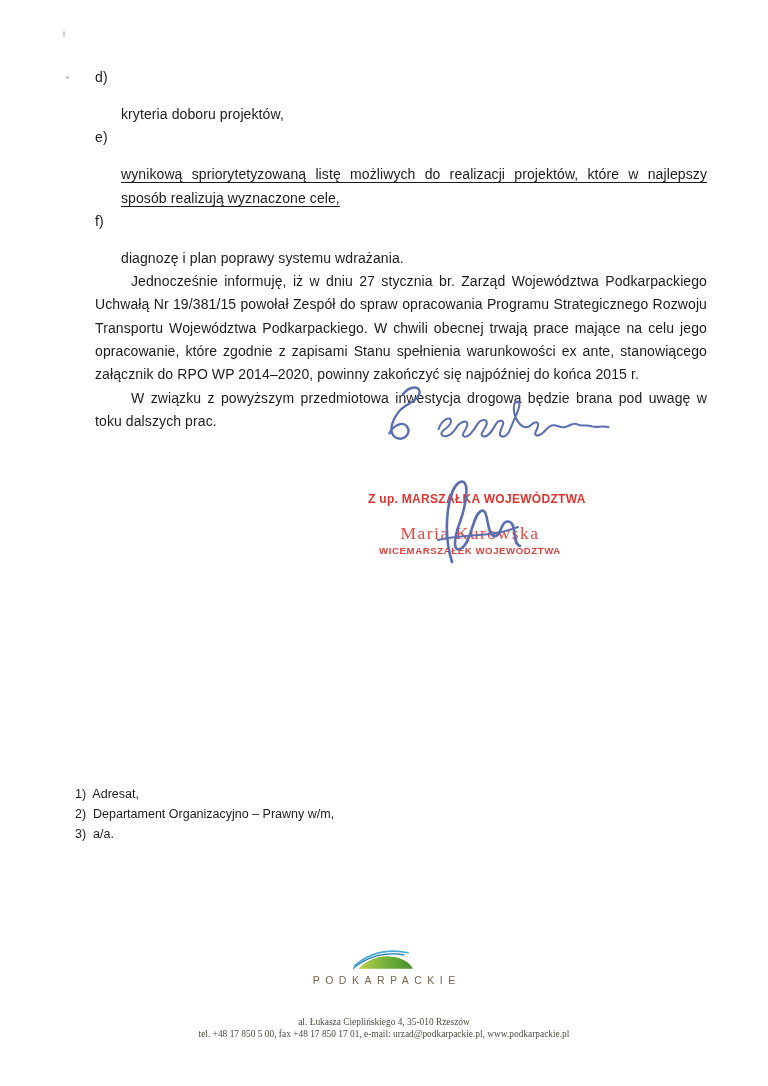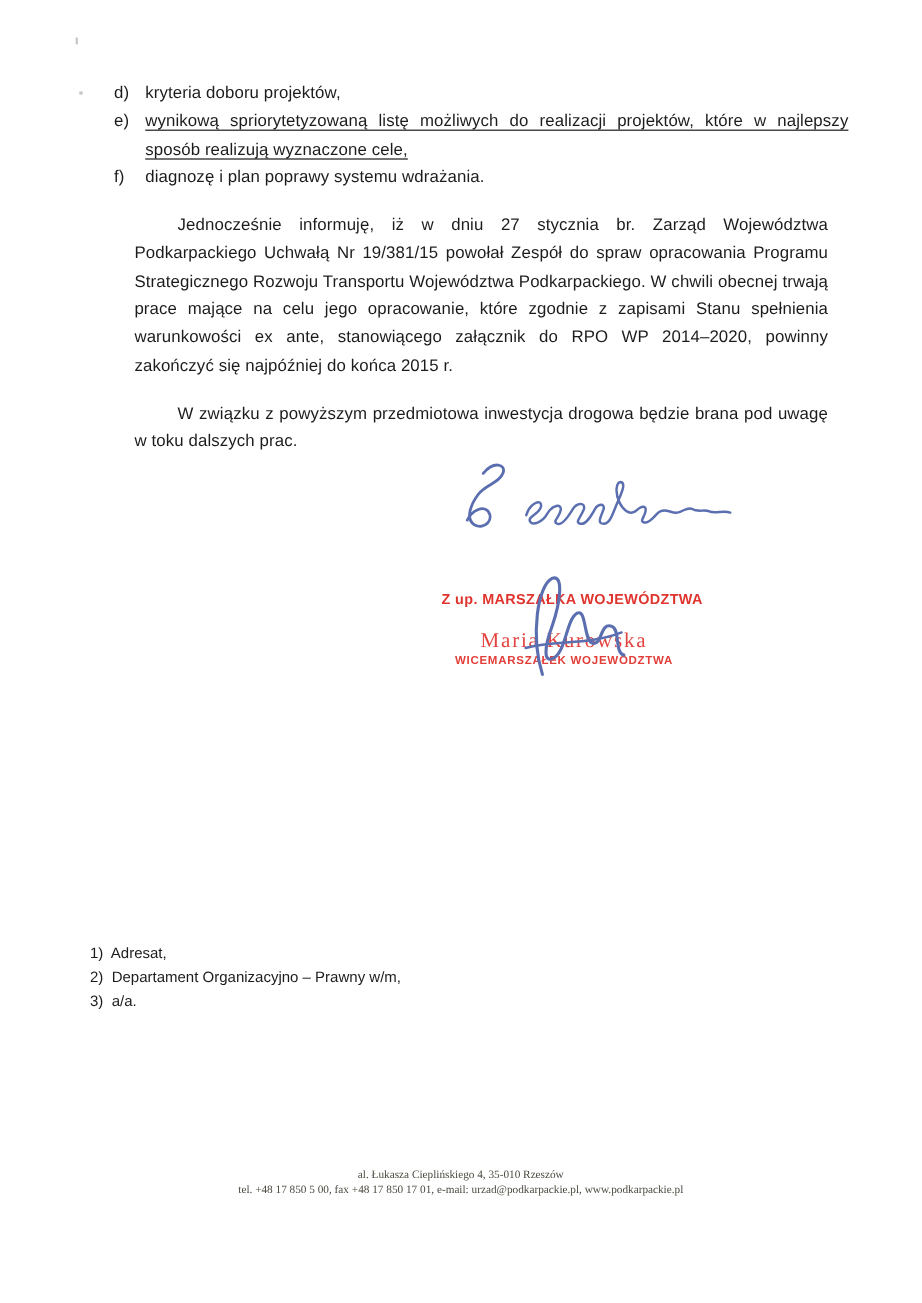--- a/index.html
+++ b/index.html
@@ -27,28 +27,28 @@
     position: absolute;
     left: 95px;
     top: 66px;
     width: 612px;
     font-size: 14px;
     line-height: 23.3px;
     letter-spacing: 0.1px;
   }
   .li { display: flex; }
   .li .marker { flex: 0 0 26px; }
-  .li .li-text { flex: 1; text-align: justify; }
+  .li .li-text { flex: 1; text-align: justify; margin-top: 37px; }
   .li .li-text.u {
     text-decoration: underline;
     text-underline-offset: 3px;
     text-decoration-thickness: 1.4px;
   }
   .para {
-    margin: 17px;
+    margin: 0;
     text-indent: 36px;
     text-align: justify;
   }
 
   
   .closing {
     position: absolute;
     left: 372px;
     top: 376px;
     width: 256px;
@@ -191,19 +191,34 @@
     </div>
   </div>
 
   <div class="distribution">
     <div class="dist-item">1)  Adresat,</div>
     <div class="dist-item">2)  Departament Organizacyjno – Prawny w/m,</div>
     <div class="dist-item">3)  a/a.</div>
   </div>
 
   <div class="footer">
+    <div class="logo">
+      <svg class="logo-art" viewBox="0 0 90 34">
+        <defs>
+          <linearGradient id="hillGrad" x1="0" y1="0" x2="1" y2="0">
+            <stop offset="0" stop-color="#b9d14a"></stop>
+            <stop offset="0.55" stop-color="#6fae38"></stop>
+            <stop offset="1" stop-color="#48902f"></stop>
+          </linearGradient>
+        </defs>
+        <path d="M2,27 C24,8 52,2 80,8" fill="none" stroke="#49a9d8" stroke-width="2.2" stroke-linecap="round"></path>
+        <path d="M0,31 C21,13 48,7 74,11" fill="none" stroke="#1f78b4" stroke-width="1.7" stroke-linecap="round"></path>
+        <path d="M8,31 C26,13 50,9 70,17 C78,20 84,25 87,31 Z" fill="url(#hillGrad)"></path>
+      </svg>
+      <div class="logo-word">PODKARPACKIE</div>
+    </div>
     <div class="footer-address">
       <div>al. Łukasza Cieplińskiego 4, 35-010 Rzeszów</div>
       <div>tel. +48 17 850 5 00, fax +48 17 850 17 01,  e-mail: urzad@podkarpackie.pl,  www.podkarpackie.pl</div>
     </div>
   </div>
 
 </div>
 
 </body></html>

